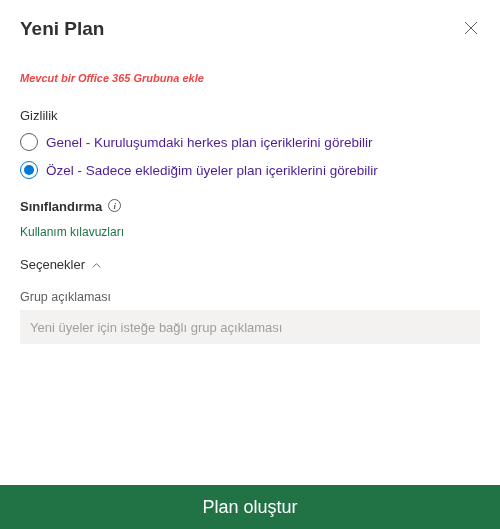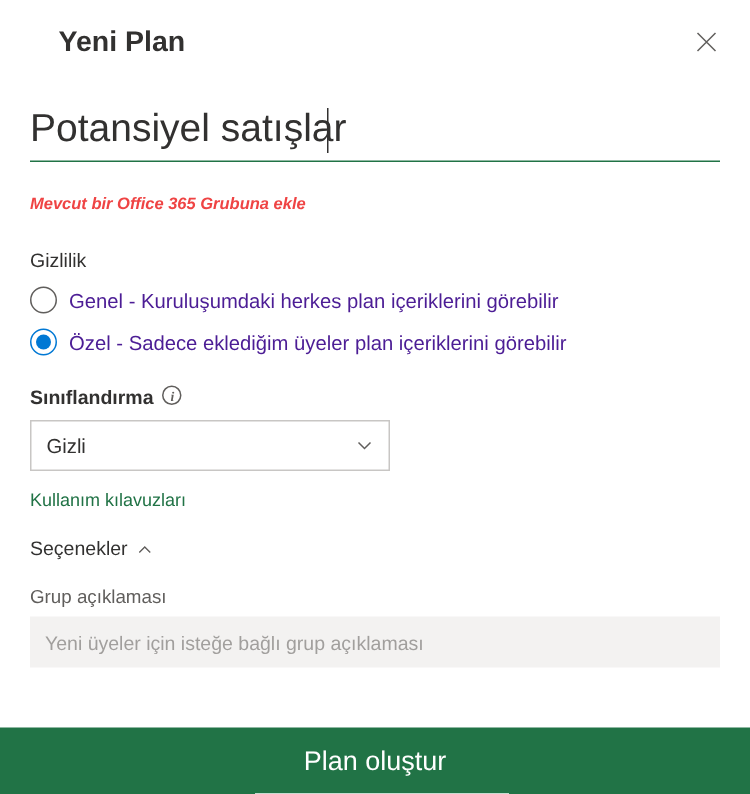--- a/index.html
+++ b/index.html
@@ -14,21 +14,20 @@
   }
   .panel {
     padding: 18px 20px 0 20px;
     height: 485px;
   }
   .header {
     display: flex;
     justify-content: space-between;
     align-items: center;
     margin-bottom: 28px;
-    margin-left: 19px;
   }
   .title {
     font-size: 19px;
     font-weight: 600;
     color: #323130;
   }
   .close {
     width: 16px; height: 16px;
     cursor: pointer;
     color: #605e5c;
@@ -189,24 +188,20 @@
 
   <div class="header">
     <div class="title">Yeni Plan</div>
     <div class="close">
       <svg viewBox="0 0 14 14">
           <path d="M1 1 L13 13 M13 1 L1 13" stroke="#605e5c" stroke-width="1" fill="none"></path>
         </svg>
     </div>
   </div>
 
-  <div class="plan-name-wrap">
-    <input class="plan-name" type="text" value="Potansiyel satışlar" style="">
-    <div class="caret"></div>
-  </div>
 
   <div class="link">Mevcut bir Office 365 Grubuna ekle</div>
 
   <div class="section-label">Gizlilik</div>
 
   <div class="radio-group">
     <div class="radio-row">
       <div class="radio"></div>
       <div class="radio-label">Genel - Kuruluşumdaki herkes plan içeriklerini görebilir</div>
     </div>
@@ -214,28 +209,20 @@
       <div class="radio checked"></div>
       <div class="radio-label">Özel - Sadece eklediğim üyeler plan içeriklerini görebilir</div>
     </div>
   </div>
 
   <div class="class-row">
     <div class="section-label" style="margin-bottom:0">Sınıflandırma</div>
     <div class="info-icon">i</div>
   </div>
 
-  <div class="select">
-    <span>Gizli</span>
-    <span class="chev">
-      <svg viewBox="0 0 12 12">
-          <path d="M2 4 L6 8 L10 4" stroke="#605e5c" stroke-width="1" fill="none"></path>
-        </svg>
-    </span>
-  </div>
 
   <div class="small-link">Kullanım kılavuzları</div>
 
   <div class="options-row">
     <span>Seçenekler</span>
     <span class="chev-up">
       <svg viewBox="0 0 12 12">
           <path d="M2 8 L6 4 L10 8" stroke="#605e5c" stroke-width="1" fill="none"></path>
         </svg>
     </span>

